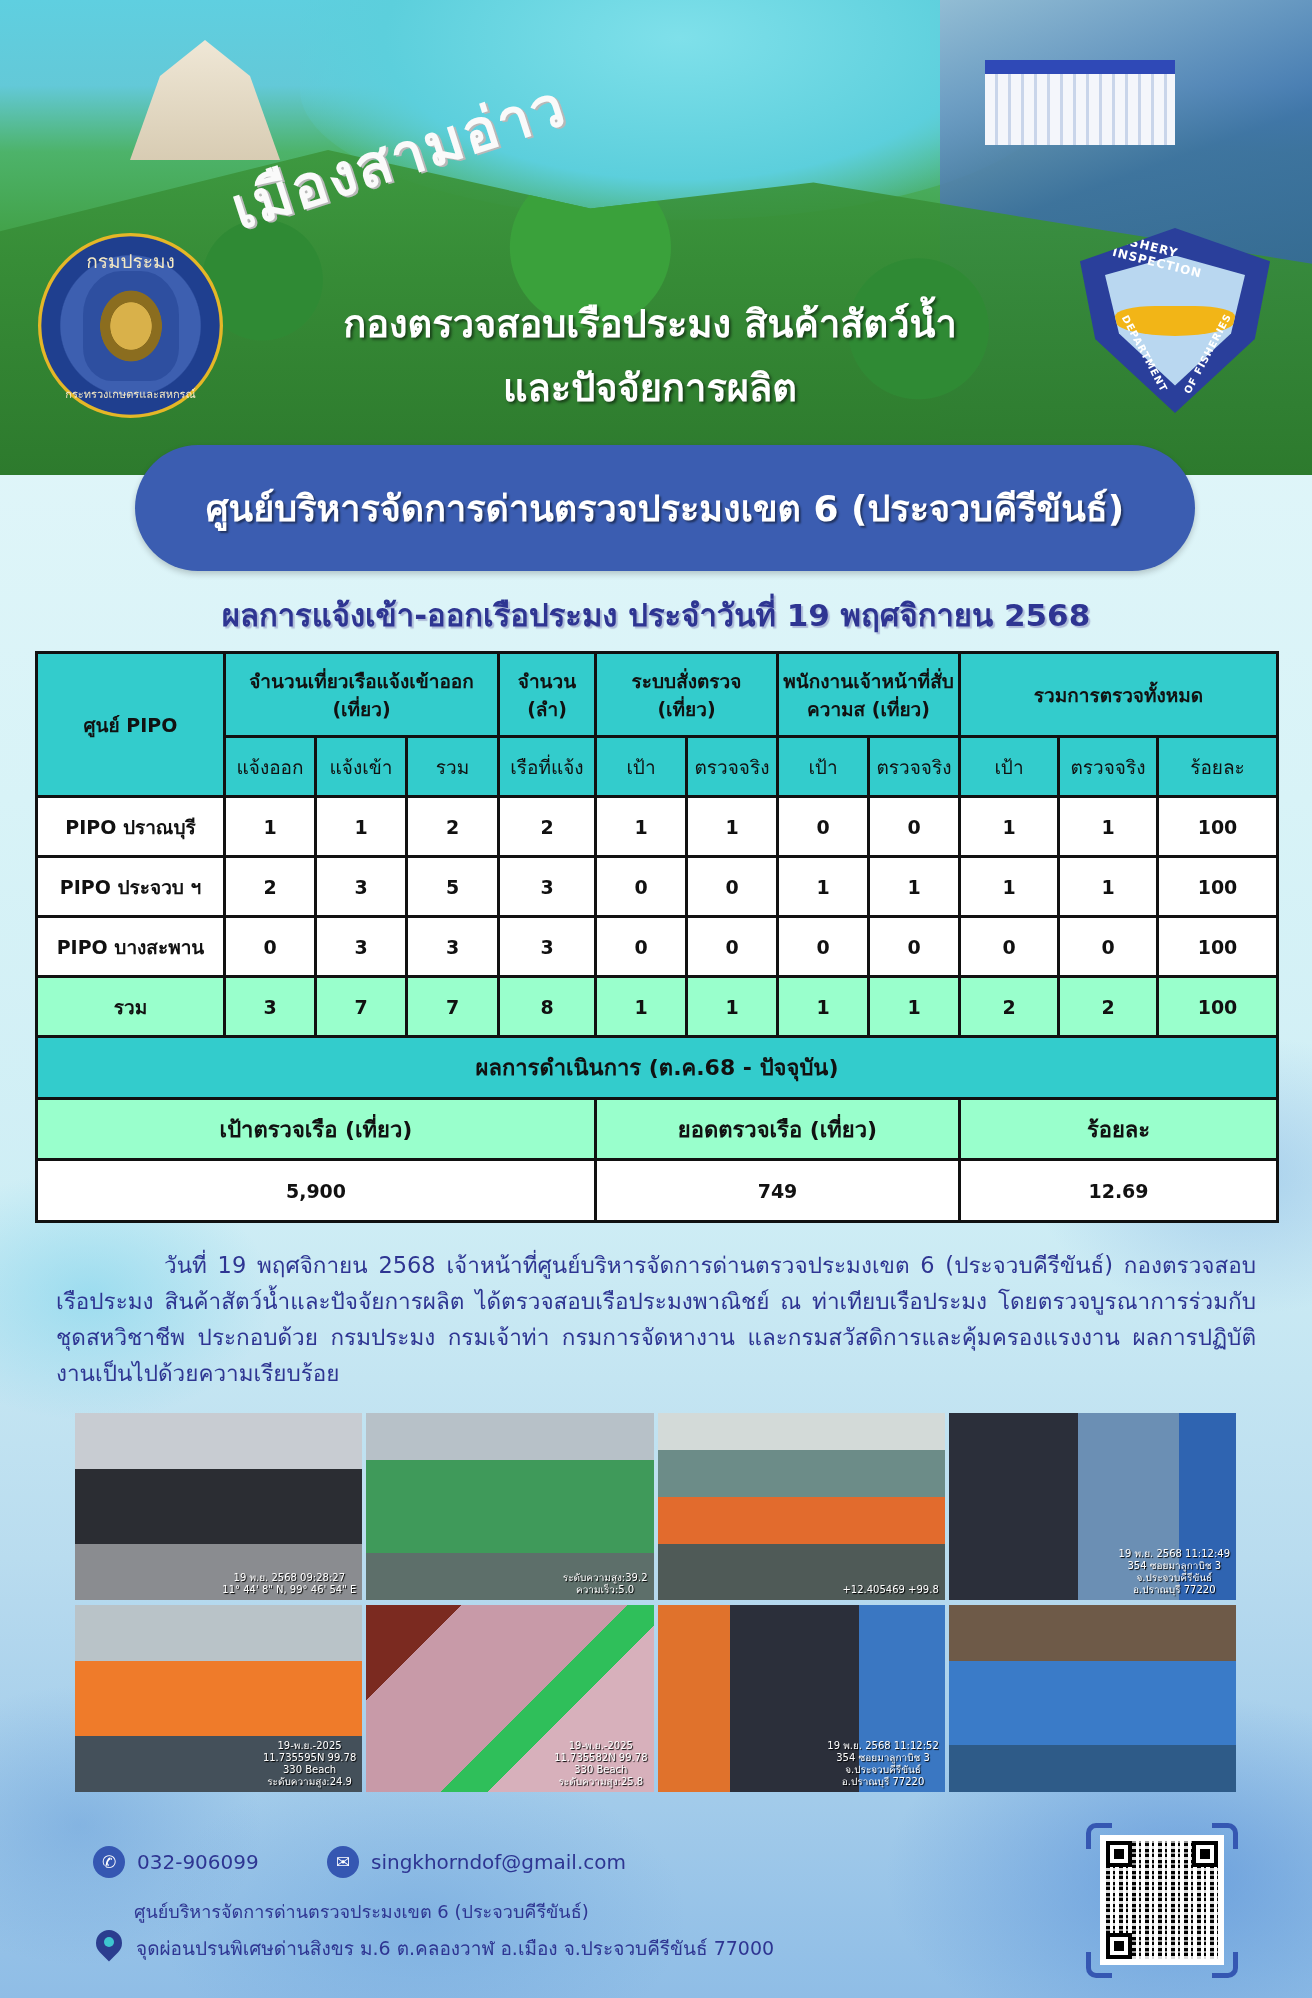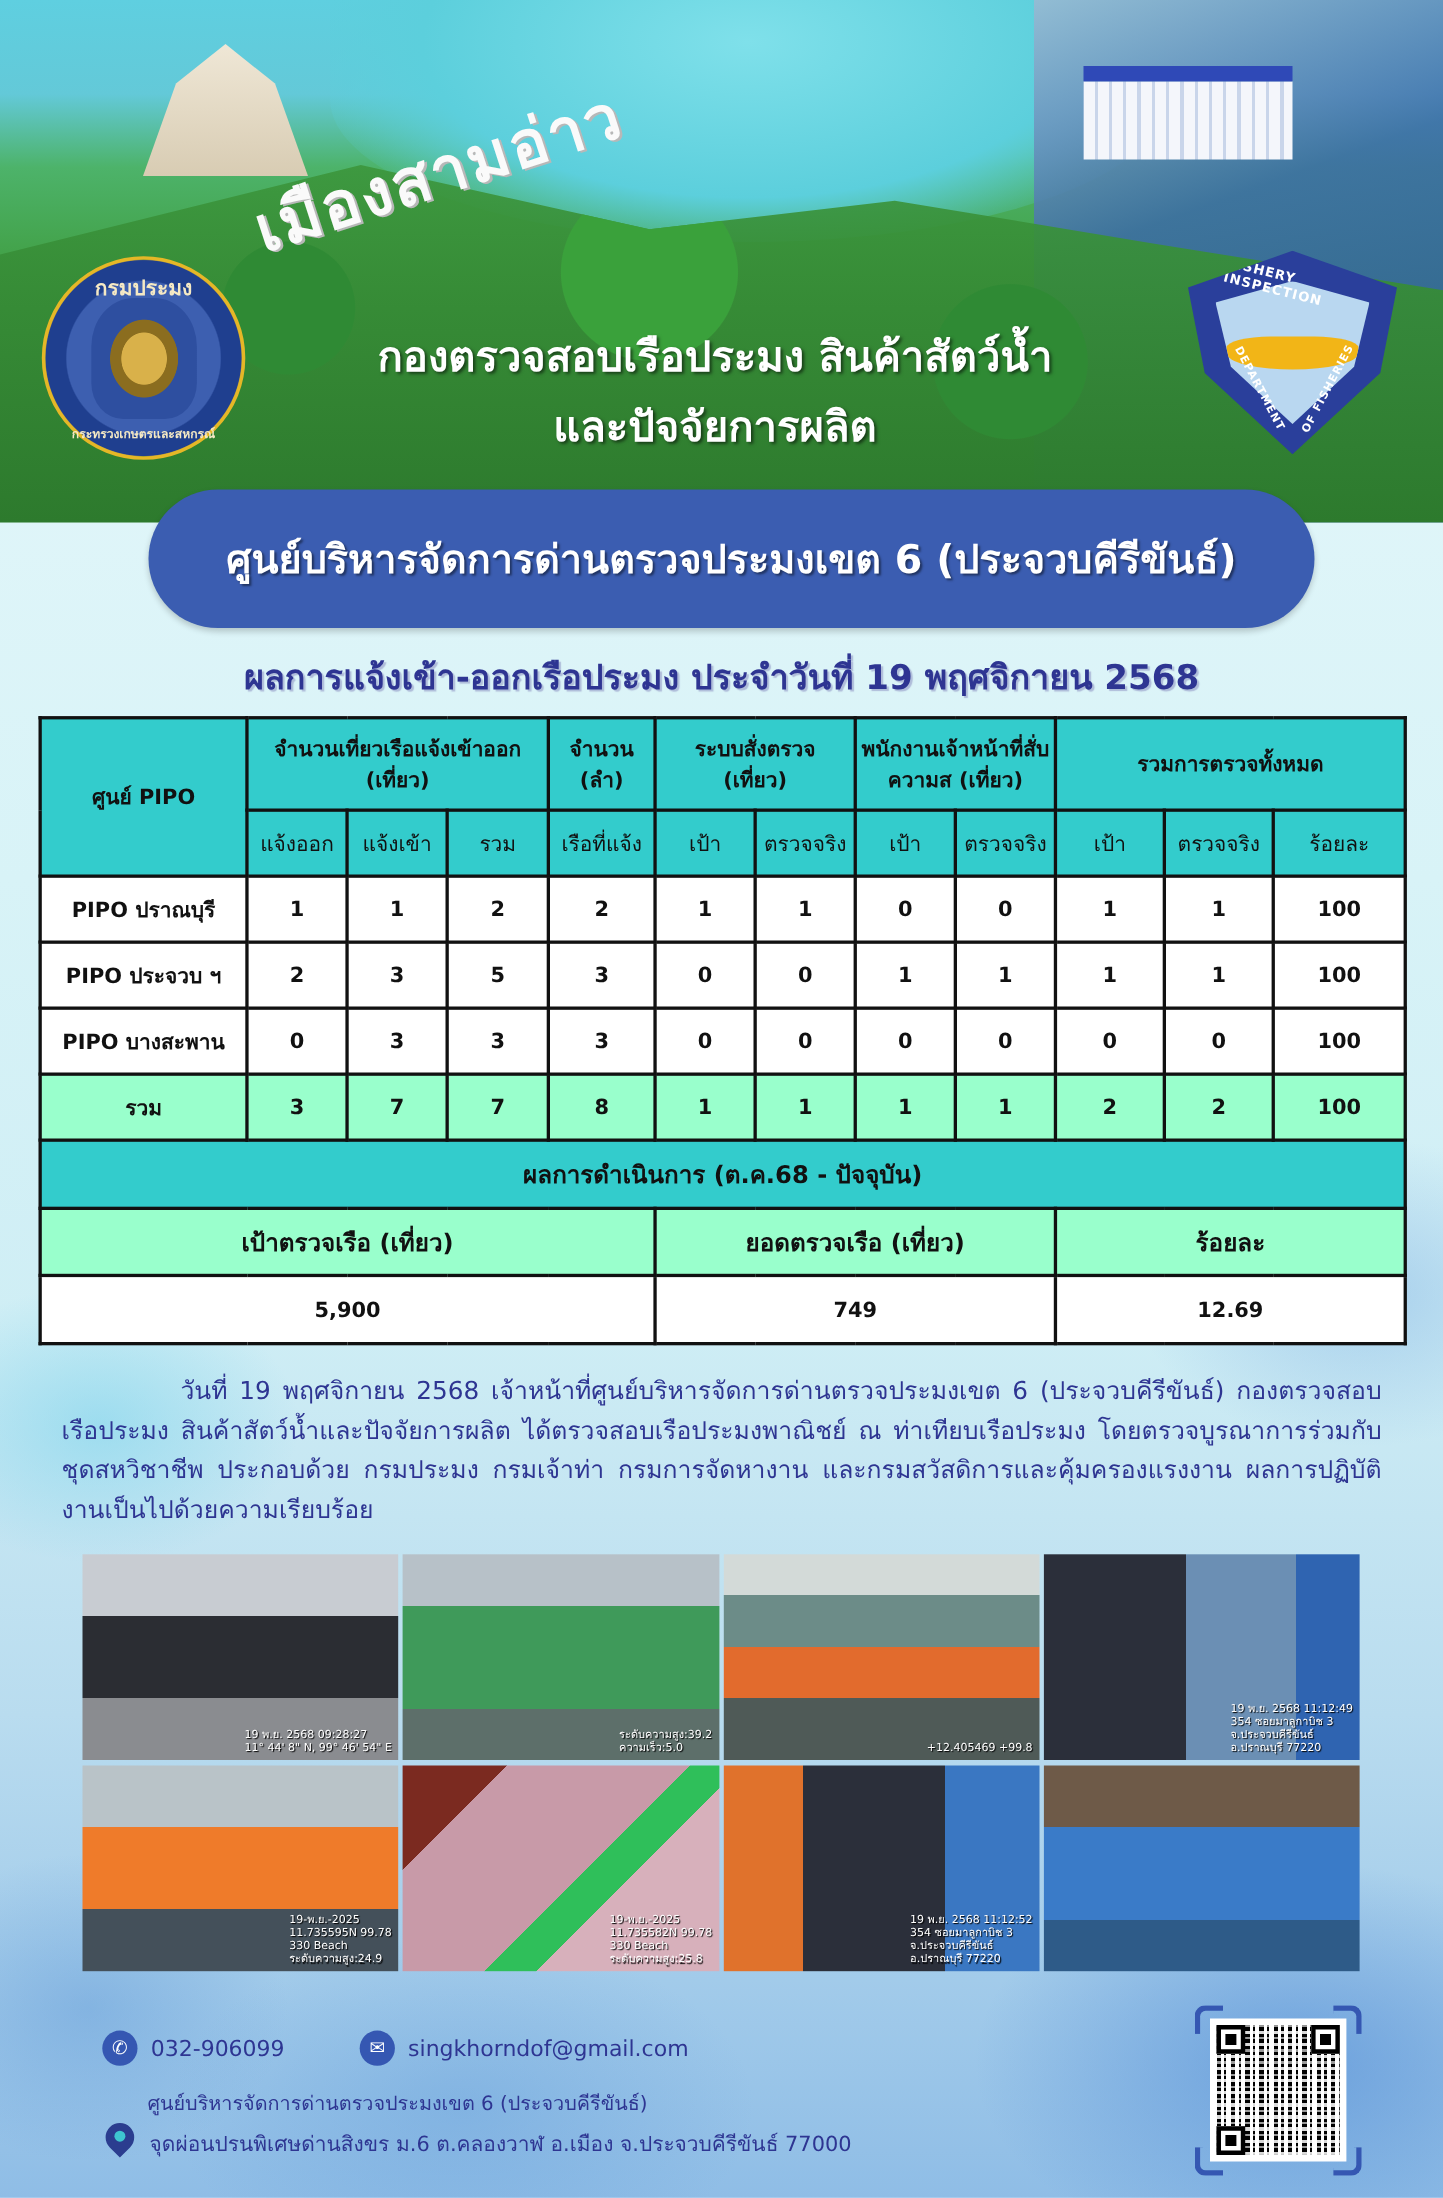--- a/index.html
+++ b/index.html
@@ -64,21 +64,21 @@
     position: absolute; left: 38px; top: 233px; width: 185px; height: 185px; border-radius: 50%;
     background: radial-gradient(circle, #3d5fb0 0 55%, #1f3f8f 56% 70%, #e8b827 71% 73%, #1a2f78 74% 100%);
     border: 3px solid #e5b727;
     display: flex; align-items: center; justify-content: center;
   }
   .logo-left .inner {
     width: 96px; height: 110px; border-radius: 40% 40% 30% 30%;
     background: radial-gradient(ellipse, #d9b14a 0 30%, #8b6d1f 31% 45%, #2e4fa0 46%);
   }
   .logo-left .ring-text {
-    position: absolute; width: 100%; text-align: center; font-size: 19px; font-weight: bold; color: #f5e9c4;
+    position: absolute; width: 100%; text-align: center; font-size: 19px; font-weight: normal; color: #f5e9c4;
   }
   .logo-left .ring-top { top: 10px; }
   .logo-left .ring-bottom { bottom: 12px; font-size: 11px; }
   .logo-right {
     position: absolute; left: 1080px; top: 228px; width: 190px; height: 185px;
     background: #2a3f9b;
     clip-path: polygon(50% 0, 100% 18%, 92% 60%, 50% 100%, 8% 60%, 0 18%);
     display: flex; align-items: center; justify-content: center;
   }
   .logo-right .shield {
@@ -149,21 +149,21 @@
   .photos {
     position: absolute; left: 75px; top: 1413px; width: 1161px; height: 379px;
     display: grid; grid-template-columns: repeat(4, 1fr); grid-template-rows: 187px 187px;
     gap: 5px 4px;
   }
   .photo {
     position: relative; overflow: hidden;
     display: flex; align-items: flex-end; justify-content: flex-end;
   }
   .photo .cap {
-    color: #fff; font-size: 10px; line-height: 12px; padding: 4px 6px; text-align: left;
+    color: #fff; font-size: 10px; line-height: 12px; padding: 4px 6px; text-align: center;
     text-shadow: 1px 1px 1px #000;
   }
   .p1 { background: linear-gradient(180deg, #c8ccd2 0 30%, #2b2d33 30% 70%, #8a8c90 70%); }
   .p2 { background: linear-gradient(180deg, #b7c1c8 0 25%, #3f9a5a 25% 75%, #5d6f6a 75%); }
   .p3 { background: linear-gradient(180deg, #d3dad8 0 20%, #6c8c88 20% 45%, #e26b2d 45% 70%, #4f5a57 70%); }
   .p4 { background: linear-gradient(90deg, #2b2f3a 0 45%, #6b8fb4 45% 80%, #2f64b1 80%); }
   .p5 { background: linear-gradient(180deg, #b9c3c8 0 30%, #ef7b2a 30% 70%, #44505a 70%); }
   .p6 { background: linear-gradient(135deg, #7b2a20 0 20%, #c89aa8 20% 55%, #2fbf5a 55% 65%, #d7b0bb 65%); }
   .p7 { background: linear-gradient(90deg, #e0722c 0 25%, #2b2f3a 25% 70%, #3a77c2 70%); }
   .p8 { background: linear-gradient(180deg, #6e5a48 0 30%, #3a7bc8 30% 75%, #2e5b88 75%); }

